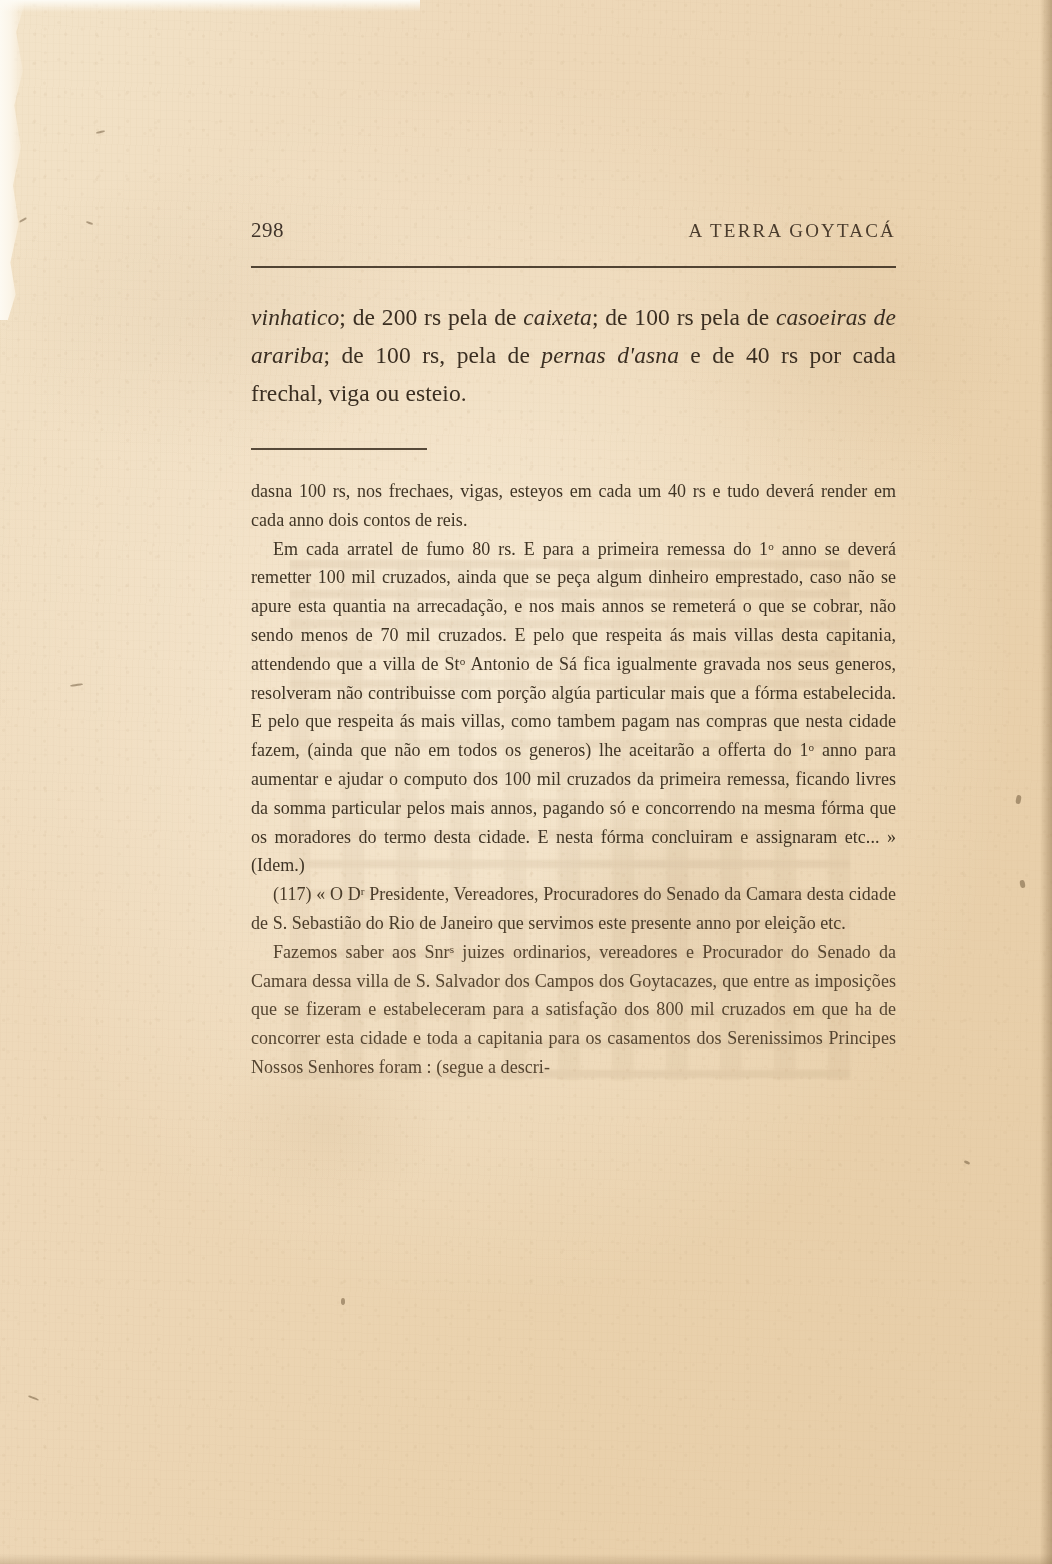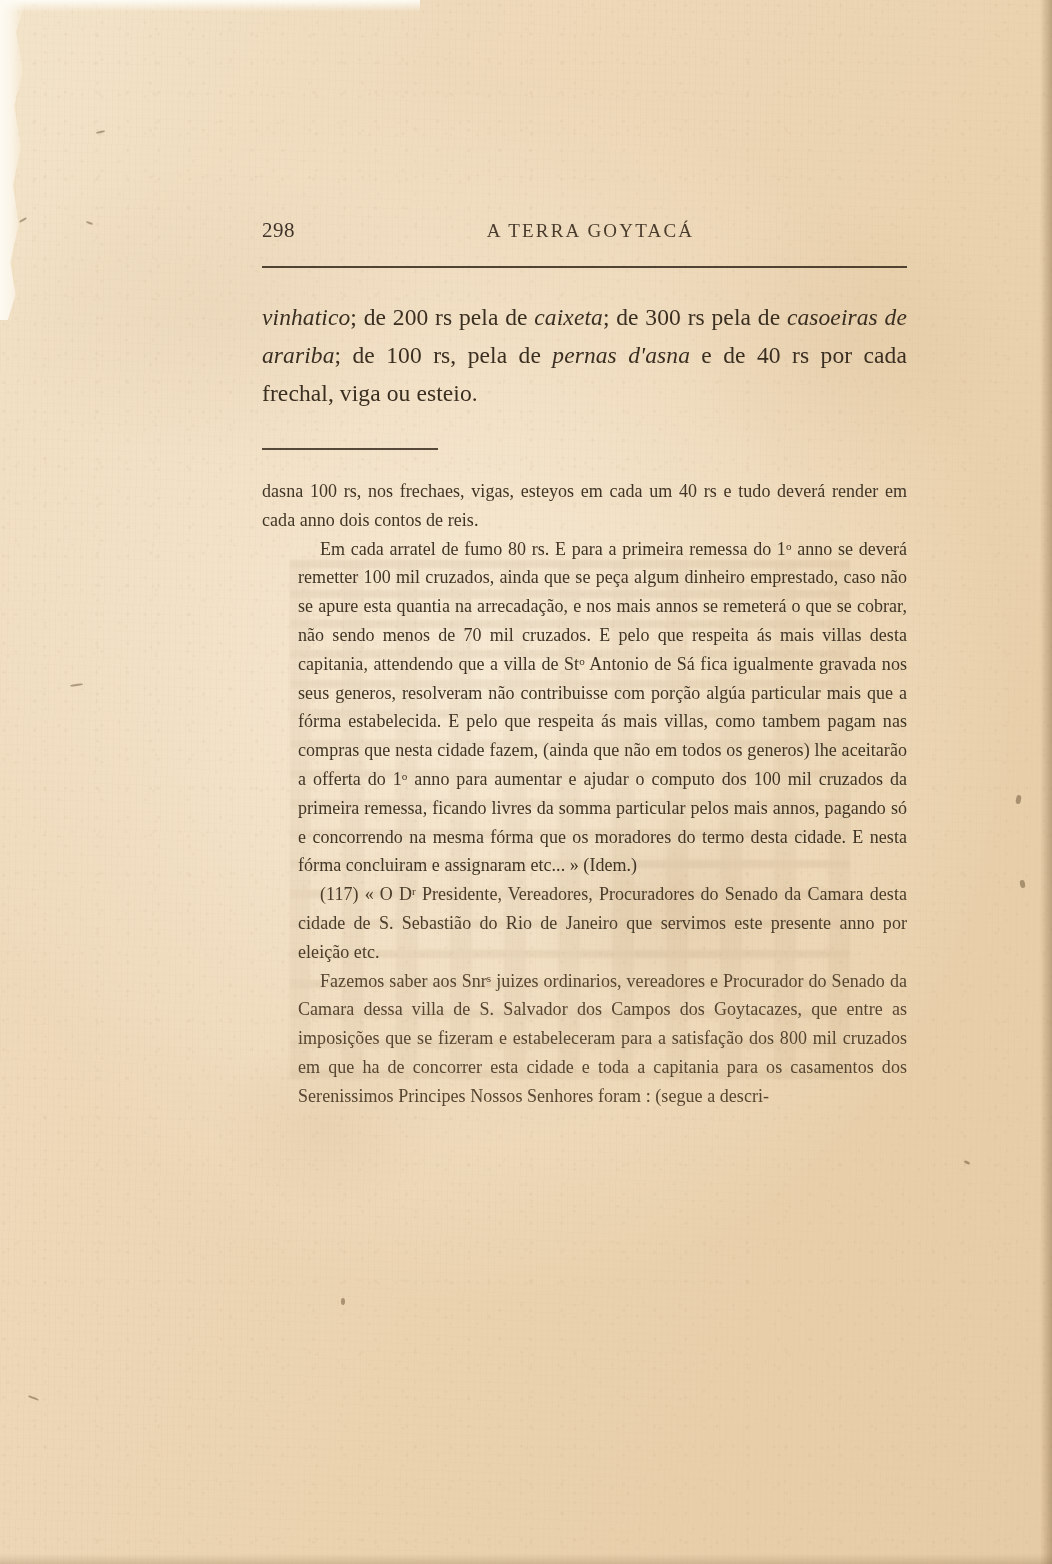--- a/index.html
+++ b/index.html
@@ -100,21 +100,21 @@
   .speck {
     position: absolute;
     pointer-events: none;
     background: rgba(90,68,40,.45);
     border-radius: 40%;
   }
 
   
   .content {
     position: absolute;
-    left: 262px;
+    left: 251px;
     top: 218px;
     width: 645px;
   }
 
   .header-row {
     position: relative;
     height: 34px;
   }
   .folio {
     position: absolute;
@@ -122,21 +122,21 @@
     top: 0;
     font-size: 21px;
     letter-spacing: .5px;
     color: #40342a;
   }
   .running-title {
     position: absolute;
     left: 0;
     right: 0;
     top: 2px;
-    text-align: center;
+    text-align: right;
     font-size: 19px;
     letter-spacing: 2.2px;
     color: #4a3c2d;
     padding-left: 12px;
   }
   .header-rule {
     height: 0;
     border-top: 2px solid #3a2e20;
     margin-top: 14px;
     opacity: .88;
@@ -164,21 +164,21 @@
 
   .footnotes {
     margin-top: 27px;
     font-size: 18px;
     line-height: 28.8px;
     text-align: justify;
     color: #3f3425;
     letter-spacing: .05px;
   }
   .footnotes p { margin: 0; }
-  .footnotes p.indent { text-indent: 22px; margin-left: 36px; }
+  .footnotes p.indent { text-indent: 22px; }
   .footnotes sup {
     font-size: .62em;
     vertical-align: .48em;
     line-height: 0;
   }
 
   
   .footnotes .fade-a { color: #4a3c2a; }
   .footnotes .fade-b { color: #554531; }
 
@@ -220,21 +220,21 @@
 
     <div class="header-row">
       <div class="folio">298</div>
       <div class="running-title">A TERRA GOYTACÁ</div>
     </div>
     <div class="header-rule"></div>
 
     <div class="body-text">
 
       <p>
-        <i>vinhatico</i><span>; de 200 rs pela de </span><i>caixeta</i><span>; de 300 rs pela de </span><i>casoeiras de arariba</i><span>; de 100 rs, pela de </span><i>pernas d'asna</i><span> e de 40 rs por cada frechal, viga ou esteio.</span>
+        <i>vinhatico</i><span>; de 200 rs pela de </span><i>caixeta</i><span>; de 100 rs pela de </span><i>casoeiras de arariba</i><span>; de 100 rs, pela de </span><i>pernas d'asna</i><span> e de 40 rs por cada frechal, viga ou esteio.</span>
       </p>
 
 
     </div>
 
     <div class="fn-rule"></div>
 
     <div class="footnotes">
 
       <p><span>dasna 100 rs, nos frechaes, vigas, esteyos em cada um 40 rs e tudo deverá render em cada anno dois contos de reis.</span></p>

